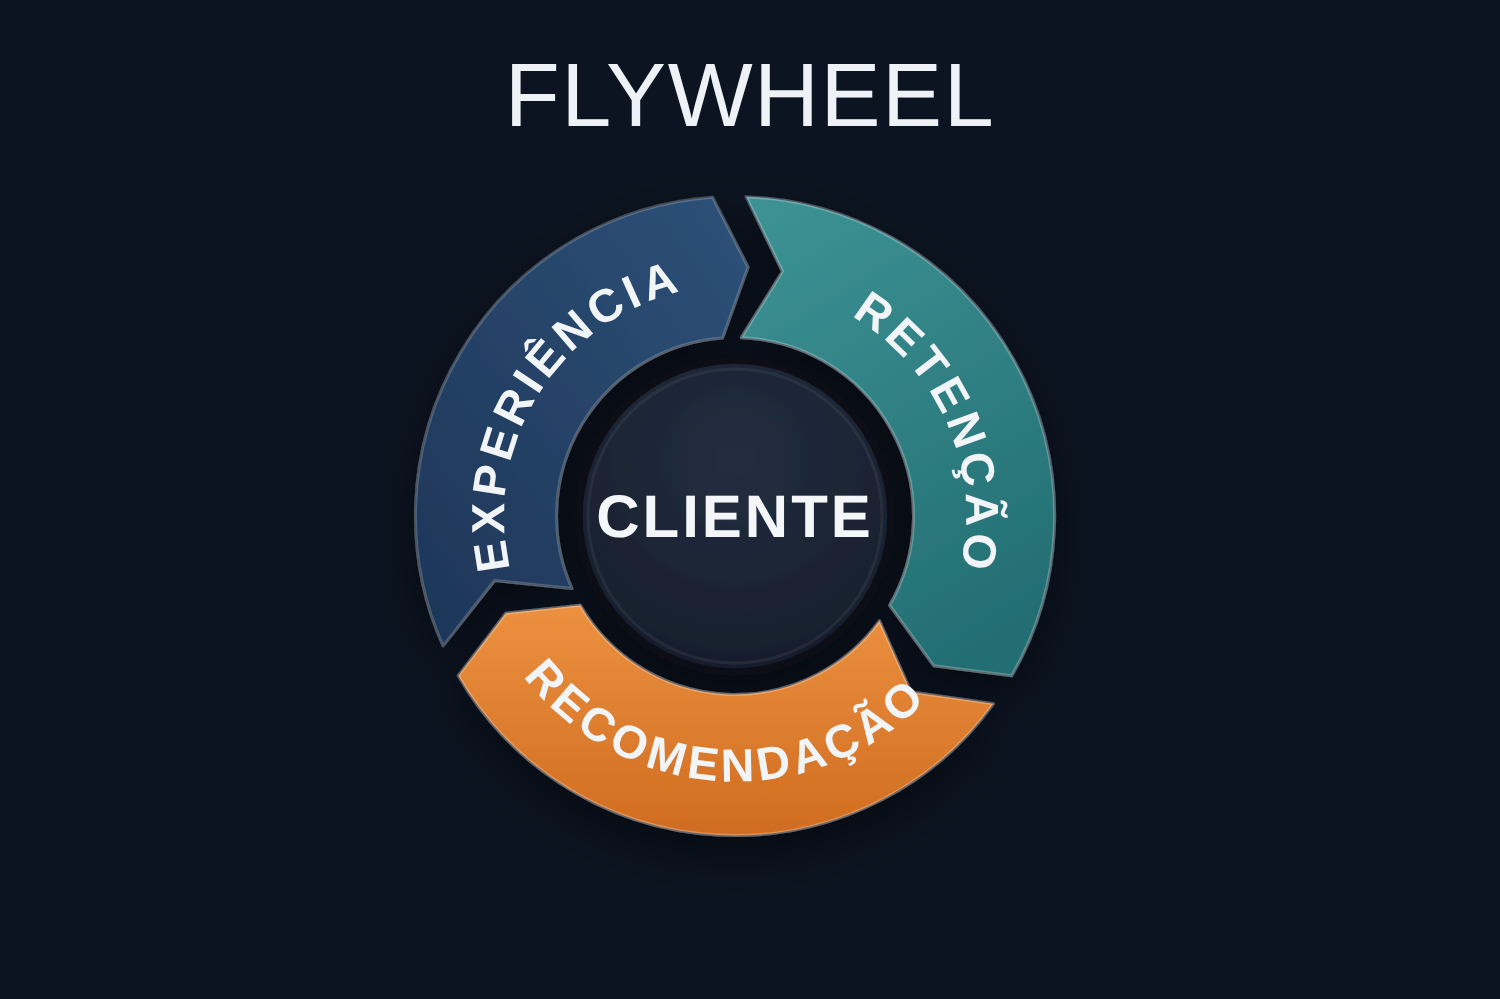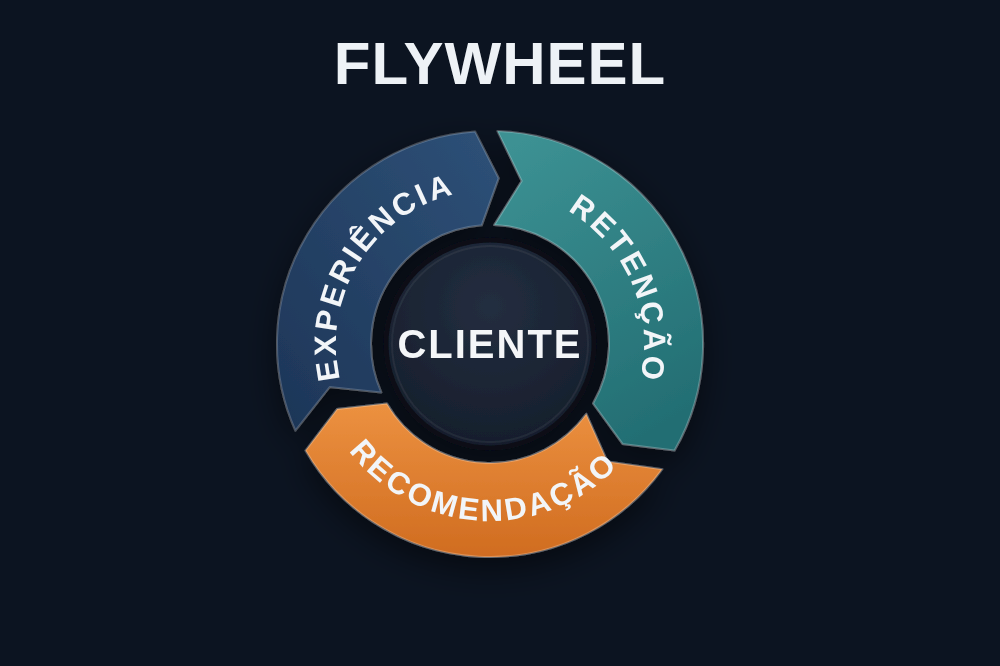--- a/index.html
+++ b/index.html
@@ -11,21 +11,21 @@
     font-family: "Liberation Sans", "DejaVu Sans", sans-serif;
   }
   .title {
     position: absolute;
     top: 34px;
     left: 0;
     width: 100%;
     margin: 0;
     text-align: center;
     font-size: 60px;
-    font-weight: bold;
+    font-weight: normal;
     letter-spacing: 1px;
     color: #eef2f6;
     line-height: 1;
   }
   svg text { font-family: "Liberation Sans", "DejaVu Sans", sans-serif; }
   .seg-label {
     font-size: 31px;
     font-weight: bold;
     letter-spacing: 3px;
     fill: #f2f5f8;

